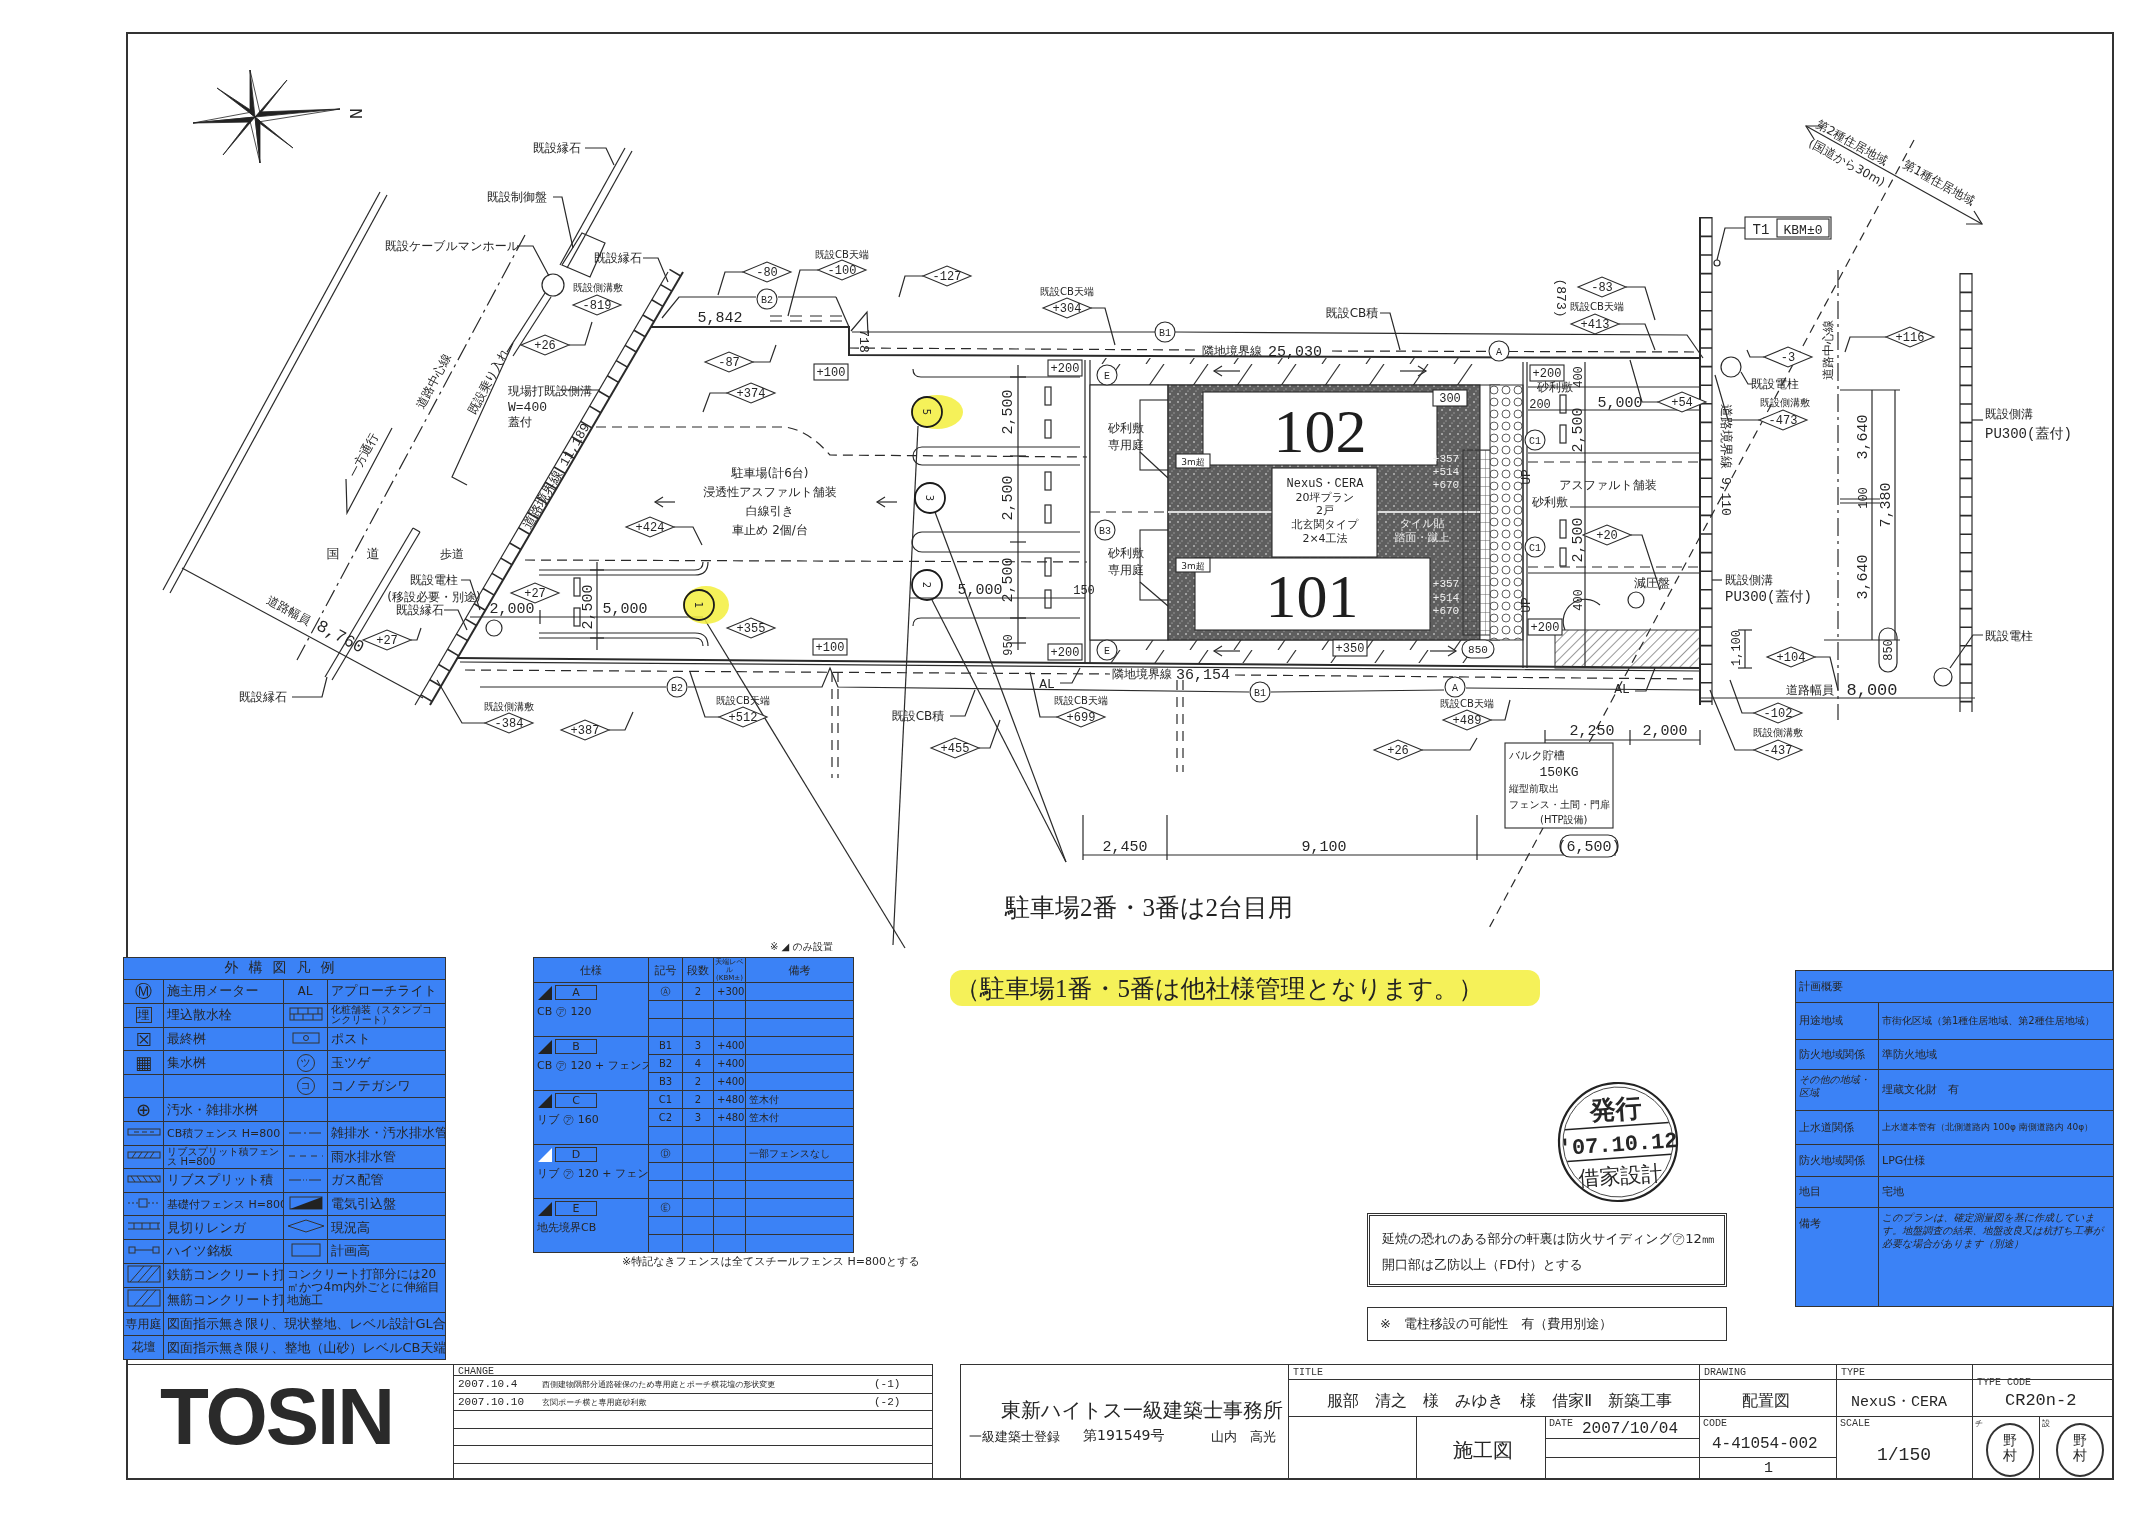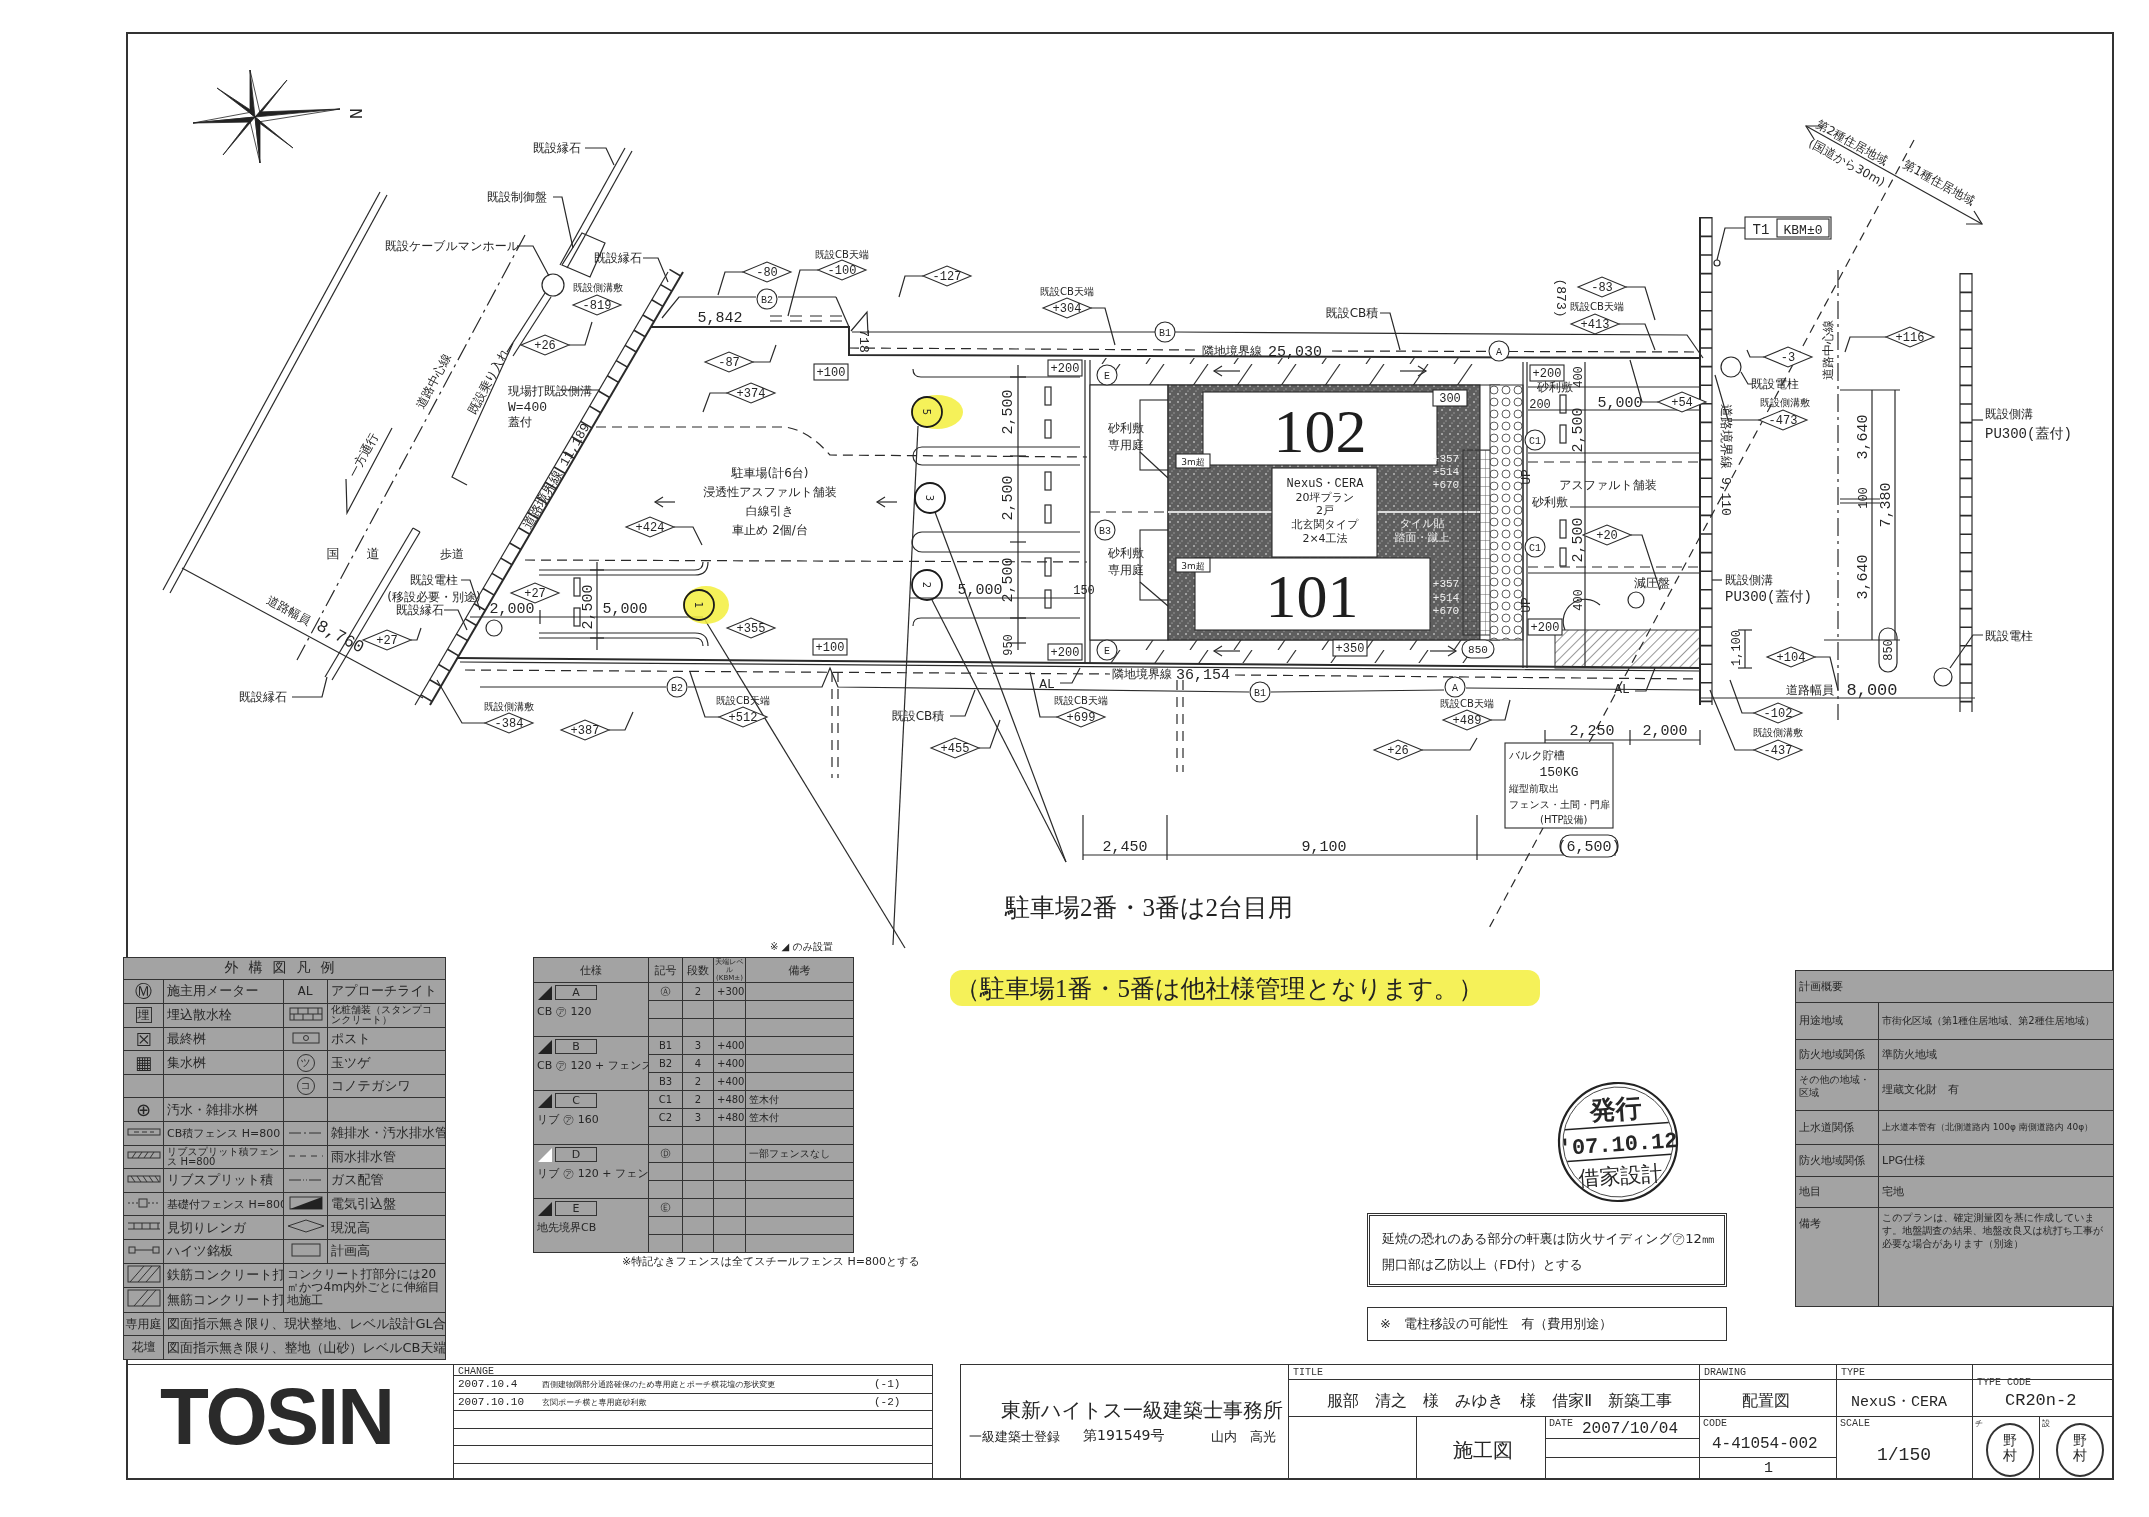--- a/index.html
+++ b/index.html
@@ -15,39 +15,39 @@
   .te{font-family:"Liberation Mono",monospace;font-size:12px;fill:#262626;text-anchor:middle;}
   .c{text-anchor:middle;}
   .s{text-anchor:start;}
   .dia{fill:#fff;stroke:#2a2a2a;stroke-width:1.1;}
   .box{fill:#fff;stroke:#2a2a2a;stroke-width:1.1;}
   .mk{fill:#fff;stroke:#2a2a2a;stroke-width:1.1;}
   .hw{fill:none;stroke:#1a1a1a;stroke-width:1.8;}
   .unit{font-family:"Liberation Serif",serif;font-size:62px;fill:#1e1e1e;text-anchor:middle;}
   .big{font-family:"Liberation Serif",serif;font-size:25px;fill:#222;}
   
-  .tbl{position:absolute;border-collapse:collapse;table-layout:fixed;background:#a3a3a3;}
+  .tbl{position:absolute;border-collapse:collapse;table-layout:fixed;background:#3b82f6;}
   .tbl td{border:1px solid #333;padding:0 3px;white-space:nowrap;overflow:hidden;vertical-align:middle;}
   .lg td{font-size:13px;height:22px;}
   .lg td.sym{text-align:center;padding:0;}
   .lg td.hd{text-align:center;letter-spacing:10px;font-size:14px;height:20px;}
   .lg td.wrap{white-space:normal;line-height:13px;font-size:12px;}
   .lg td.small{font-size:10px;line-height:10px;white-space:normal;}
   .sp td{font-size:10px;height:17px;}
   .sp td.hd{text-align:center;font-size:11px;height:19px;}
   .sp td.hd2{font-size:7px;line-height:8px;text-align:center;white-space:normal;padding:0;}
   .sp td.cen{text-align:center;}
   .sp td.grp{vertical-align:top;padding:2px 3px;}
   .codebox{display:inline-block;border:1px solid #333;width:40px;text-align:center;font-size:11px;margin-left:18px;position:relative;}
   .codebox:before{content:"";position:absolute;left:-18px;top:0;width:0;height:0;border-left:14px solid transparent;border-bottom:14px solid #222;}
   .codebox.open:before{border-bottom-color:#fff;border-left:14px solid transparent;box-shadow:none;}
   .spec{display:block;margin-top:4px;font-size:11px;}
   .sm td{font-size:11px;}
   .sm td.k{width:78px;}
-  .sm td.wrap{white-space:normal;line-height:13px;vertical-align:top;padding-top:3px;}
+  .sm td.wrap{white-space:normal;line-height:13px;vertical-align:top;padding-top:3px;font-style:italic;}
   .note{position:absolute;border:1px solid #333;font-size:13px;background:#fff;}
   .note.dbl{border:3px double #333;}
   
   .tb{position:absolute;border:1px solid #333;box-sizing:border-box;background:#fff;}
   .lab{position:absolute;font-family:"Liberation Mono",monospace;font-size:10px;color:#333;}
   .val{position:absolute;white-space:nowrap;}
 </style>
 </head>
 <body>
 

